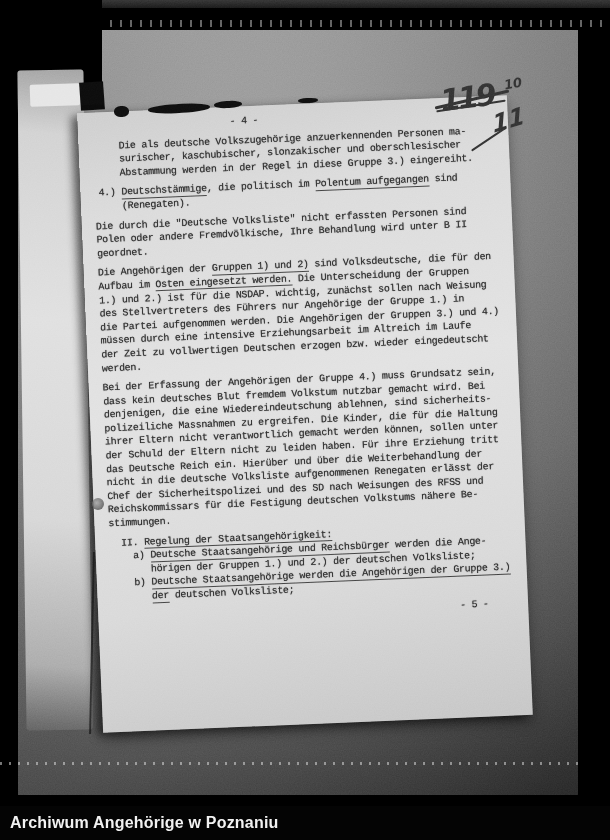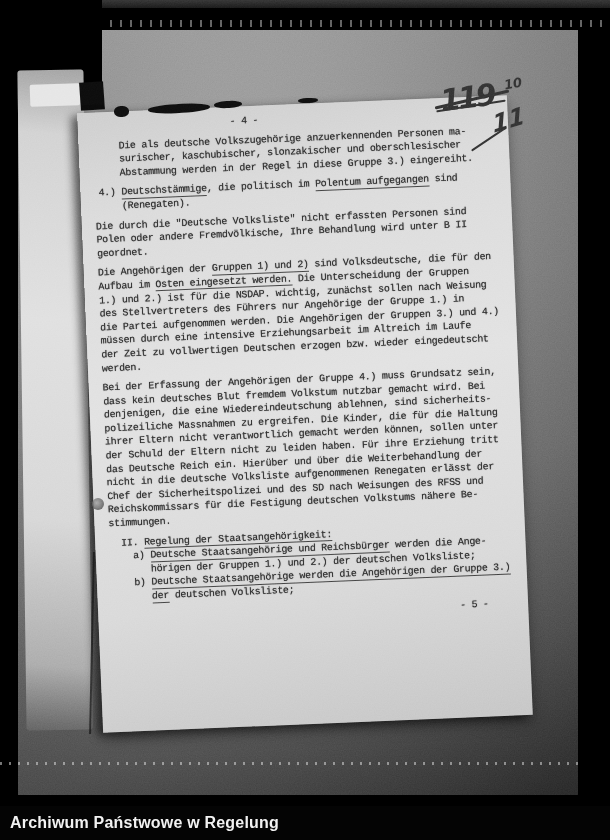--- a/index.html
+++ b/index.html
@@ -172,15 +172,15 @@
 
   <svg class="grain" width="610" height="806">
     <filter id="g">
       <feTurbulence type="fractalNoise" baseFrequency="0.85" numOctaves="2" stitchTiles="stitch"></feTurbulence>
       <feColorMatrix type="matrix" values="0 0 0 0 0.85  0 0 0 0 0.85  0 0 0 0 0.85  0.7 0.3 0 0 0"></feColorMatrix>
     </filter>
     <rect width="610" height="806" filter="url(#g)"></rect>
   </svg>
 
   <div class="archive-bar">
-    <span>Archiwum Państwowe w Regelung</span>
+    <span>Archiwum Angehörige w Poznaniu</span>
   </div>
 </div>
 
 </body></html>

